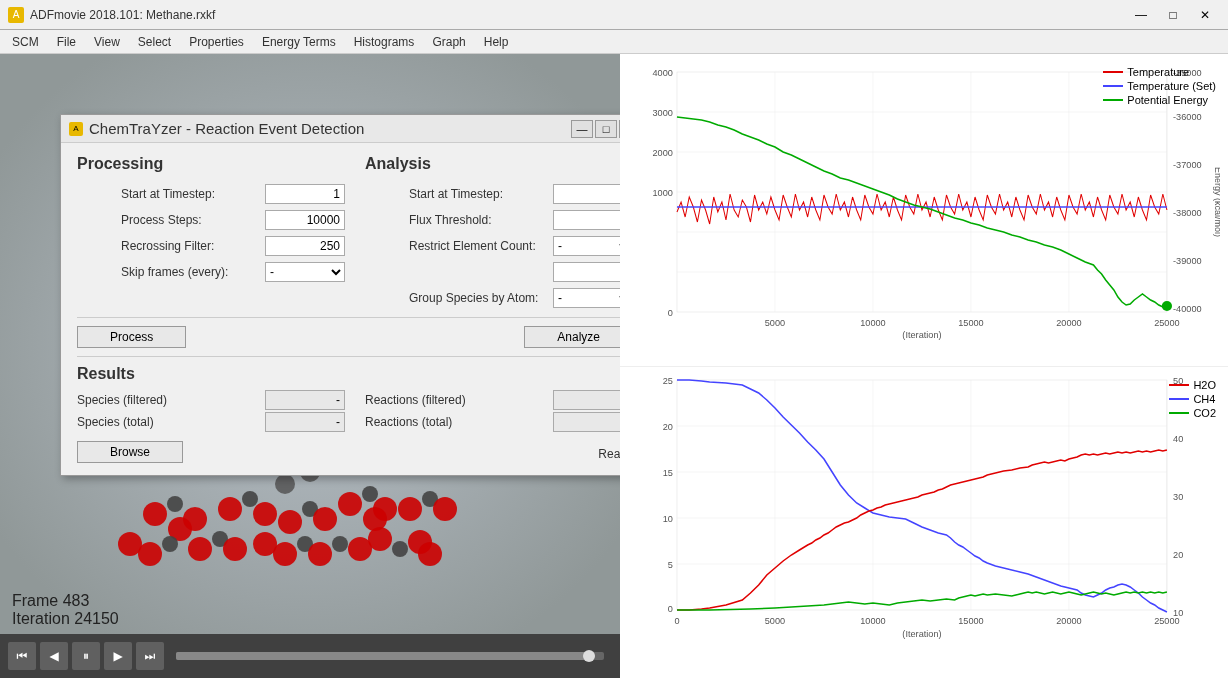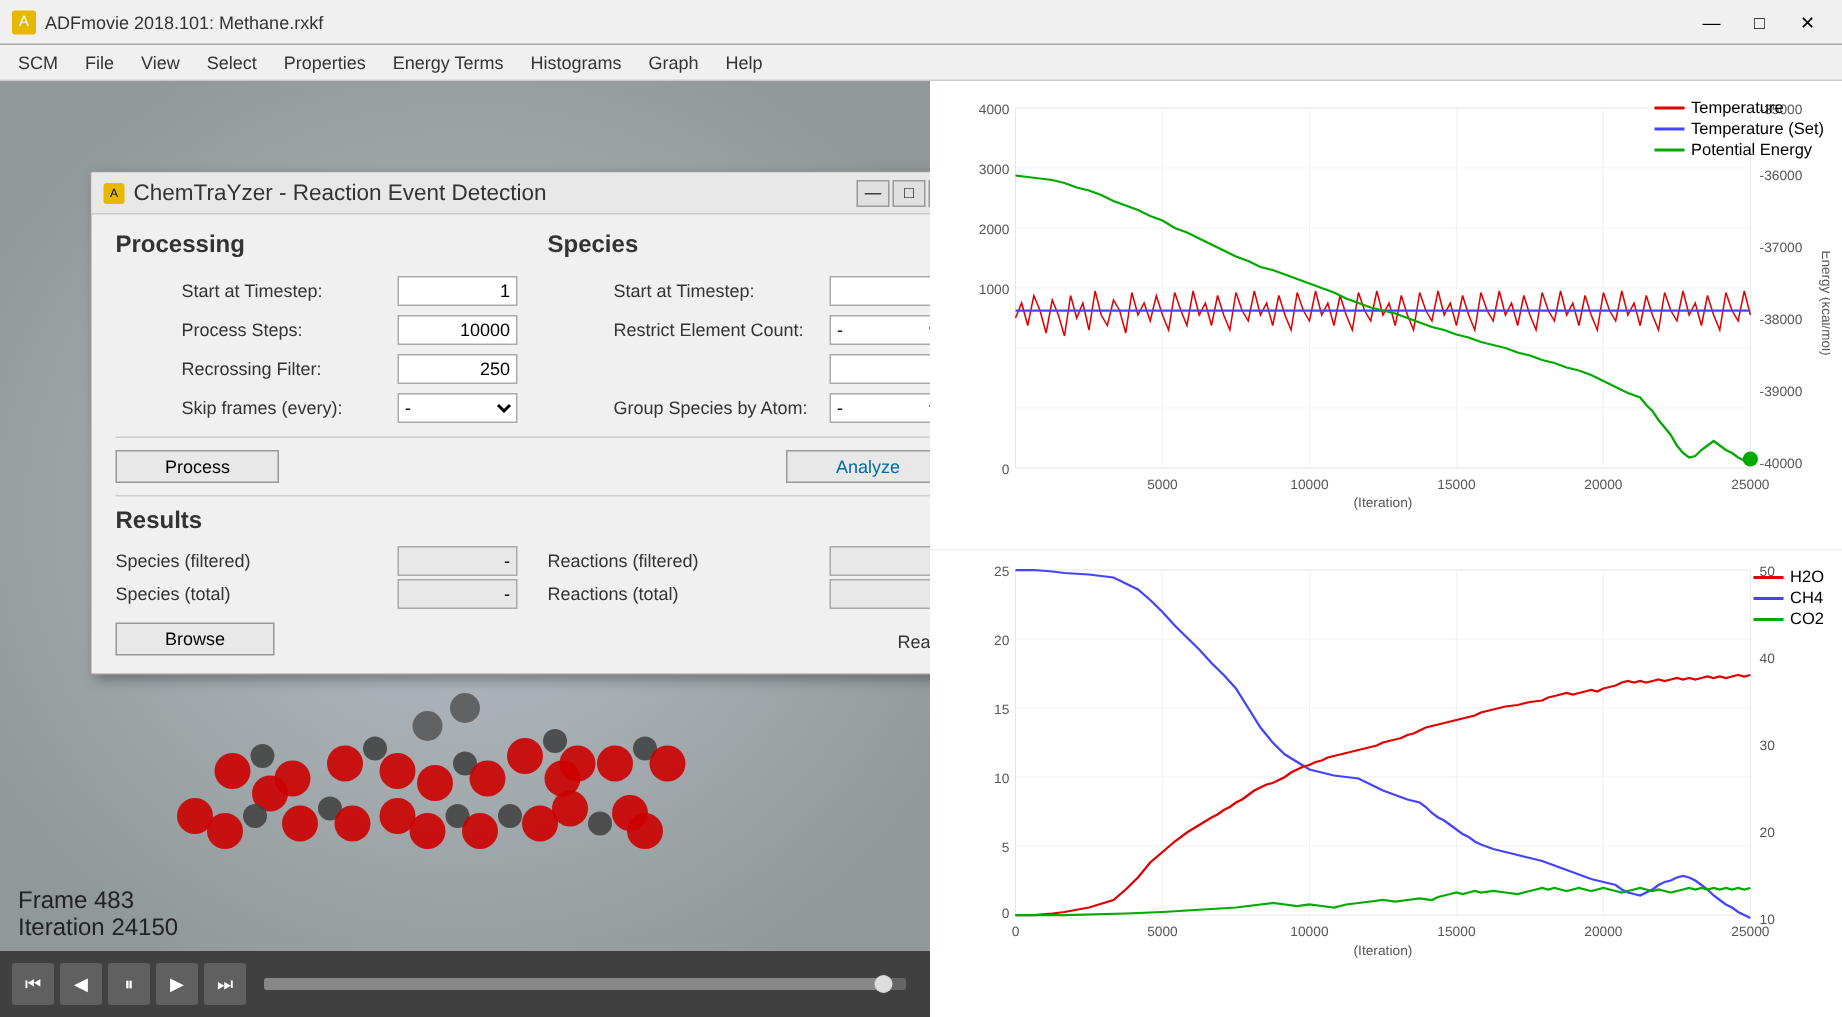--- a/index.html
+++ b/index.html
@@ -54,21 +54,21 @@
 
     .form-grid { display: grid; grid-template-columns: 1fr 1fr; gap: 0 20px; }
     .form-col { display: flex; flex-direction: column; gap: 4px; }
     .form-row { display: flex; align-items: center; justify-content: space-between; min-height: 22px; margin-left: 44px; }
     .form-label { font-size: 12px; color: #333; white-space: nowrap; }
     .form-input { width: 80px; height: 20px; border: 1px solid #aaa; background: white; text-align: right; padding: 0 4px; font-size: 12px; }
     .form-select { width: 80px; height: 20px; border: 1px solid #aaa; background: white; font-size: 12px; }
 
     .dialog-separator { height: 1px; background: #ccc; margin: 8px 0; }
     .dialog-button { padding: 3px 32px; border: 1px solid #999; background: #e8e8e8; cursor: pointer; font-size: 12px; min-width: 80px; }
-    .dialog-button:disabled { color: #0369a1; cursor: default; }
+    .dialog-button:disabled { color: #000000; cursor: default; }
 
     .results-section { margin-top: 8px; }
     .results-grid { display: grid; grid-template-columns: 1fr 1fr; gap: 4px 20px; }
     .result-row { display: flex; align-items: center; justify-content: space-between; min-height: 22px; }
 
     .status-text { font-size: 12px; color: #333; text-align: right; margin-top: 4px; }
 
     
     #frame-info { position: absolute; bottom: 50px; left: 12px; color: #222; font-size: 16px; }
 
@@ -215,24 +215,28 @@
             </div>
             <div class="form-row">
               <span class="form-label">Skip frames (every):</span>
               <select class="form-select">
                 <option>-</option>
               </select>
             </div>
           </div>
 
           <div class="form-col">
-            <div class="dialog-section-label">Species</div>
+            <div class="dialog-section-label">Analysis</div>
             <div class="form-row">
               <span class="form-label">Start at Timestep:</span>
               <input class="form-input" type="text" value="1" style="">
+            </div>
+            <div class="form-row">
+              <span class="form-label">Flux Threshold:</span>
+              <input class="form-input" type="text" value="0" style="">
             </div>
             <div class="form-row">
               <span class="form-label">Restrict Element Count:</span>
               <select class="form-select">
                 <option>-</option>
               </select>
             </div>
             <div class="form-row">
               <span class="form-label"></span>
               <input class="form-input" type="text" value="-" style="">

